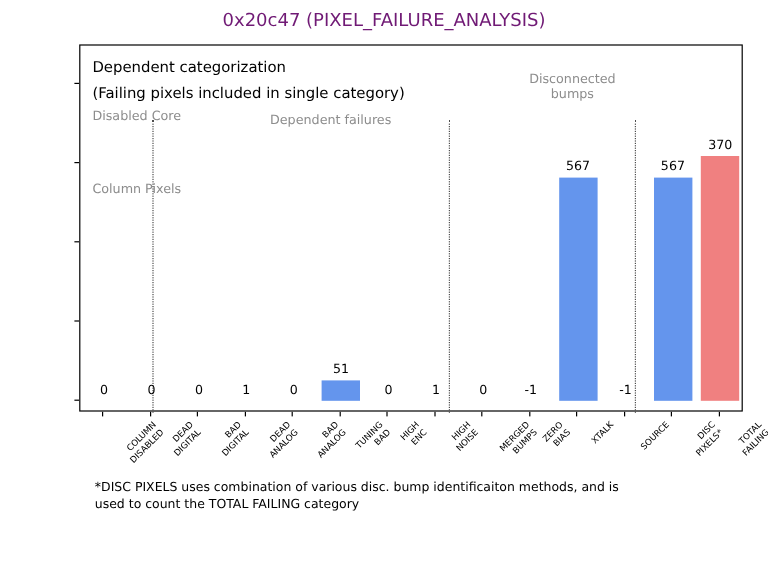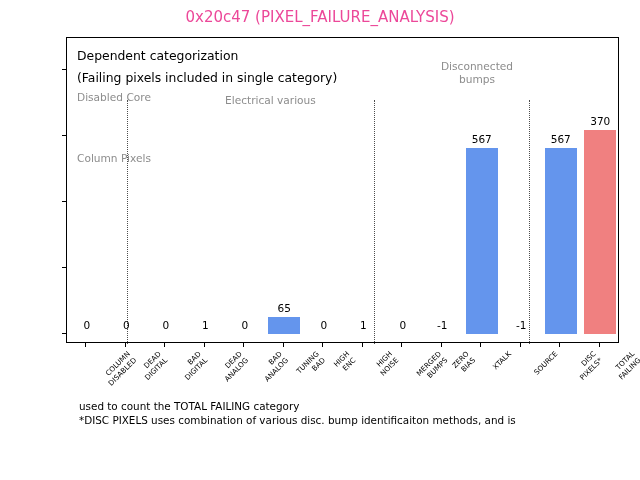--- a/index.html
+++ b/index.html
@@ -16,21 +16,21 @@
   }
 
   
   #chart-title {
     position: absolute;
     left: 0;
     top: 8px;
     width: 640px;
     text-align: center;
     font-size: 15px;
-    color: #ec4899;
+    color: #701a75;
   }
 
   
   #plot-area {
     position: absolute;
     left: 66px;
     top: 37px;
     width: 553px;
     height: 306px;
     border: 1.1px solid #000000;
@@ -205,48 +205,48 @@
   </div>
 
 <div id="plot-area">
 
   <div class="ann-dark" style="left:10px; top:32px;">(Failing pixels included in single category)</div>
   <div class="ann-dark" style="left:10px; top:10px;">Dependent categorization</div>
 
   <div class="ann-grey" style="left:10px; top:53px;">Disabled Core</div>
   <div class="ann-grey" style="left:10px; top:66px;margin-top:48px;">Column Pixels</div>
 
-  <div class="ann-grey" style="left:158px; top:56px;">Electrical various</div>
+  <div class="ann-grey" style="left:158px; top:56px;">Dependent failures</div>
 
   <div class="ann-grey center" style="left:410px; top:22px;">Disconnected</div>
   <div class="ann-grey center" style="left:410px; top:35px;">bumps</div>
 
   <div class="divider" style="left:60px;  top:62px; height:244px;"></div>
   <div class="divider" style="left:307px; top:62px; height:244px;"></div>
   <div class="divider" style="left:462px; top:62px; height:244px;"></div>
 
   <div id="bars-layer">
       <div class="bar-value" style="left: 19.75px; top: 281.129px;">0</div>
       <div class="bar-value" style="left: 59.25px; top: 281.129px;">0</div>
       <div class="bar-value" style="left: 98.75px; top: 281.129px;">0</div>
       <div class="bar-value" style="left: 138.25px; top: 280.8px;">1</div>
       <div class="bar-value" style="left: 177.75px; top: 281.129px;">0</div>
       <div class="bar" style="left: 201.45px; width: 31.6px; top: 279.348px; height: 16.7806px; bottom: auto; background: rgb(100, 149, 237);"></div>
-      <div class="bar-value" style="left: 217.25px; top: 264.348px;">65</div>
+      <div class="bar-value" style="left: 217.25px; top: 264.348px;">51</div>
       <div class="bar-value" style="left: 256.75px; top: 281.129px;">0</div>
       <div class="bar-value" style="left: 296.25px; top: 280.8px;">1</div>
       <div class="bar-value" style="left: 335.75px; top: 281.129px;">0</div>
       <div class="bar-value" style="left: 375.25px; top: 281.129px;">-1</div>
       <div class="bar" style="left: 398.95px; width: 31.6px; top: 109.568px; height: 186.561px; bottom: auto; background: rgb(100, 149, 237);"></div>
       <div class="bar-value" style="left: 414.75px; top: 94.5677px;">567</div>
       <div class="bar-value" style="left: 454.25px; top: 281.129px;">-1</div>
       <div class="bar" style="left: 477.95px; width: 31.6px; top: 109.568px; height: 186.561px; bottom: auto; background: rgb(100, 149, 237);"></div>
       <div class="bar-value" style="left: 493.75px; top: 94.5677px;">567</div>
       <div class="bar" style="left: 517.45px; width: 31.6px; top: 92.129px; height: 204px; bottom: auto; background: rgb(240, 128, 128);"></div>
       <div class="bar-value" style="left: 533.25px; top: 77.129px;">370</div>
     </div>
 
 </div>
 
 <div id="footnote">
+  <span>*DISC PIXELS uses combination of various disc. bump identificaiton methods, and is</span>
   <span>used to count the TOTAL FAILING category</span>
-  <span>*DISC PIXELS uses combination of various disc. bump identificaiton methods, and is</span>
 </div>
 
 </body></html>

